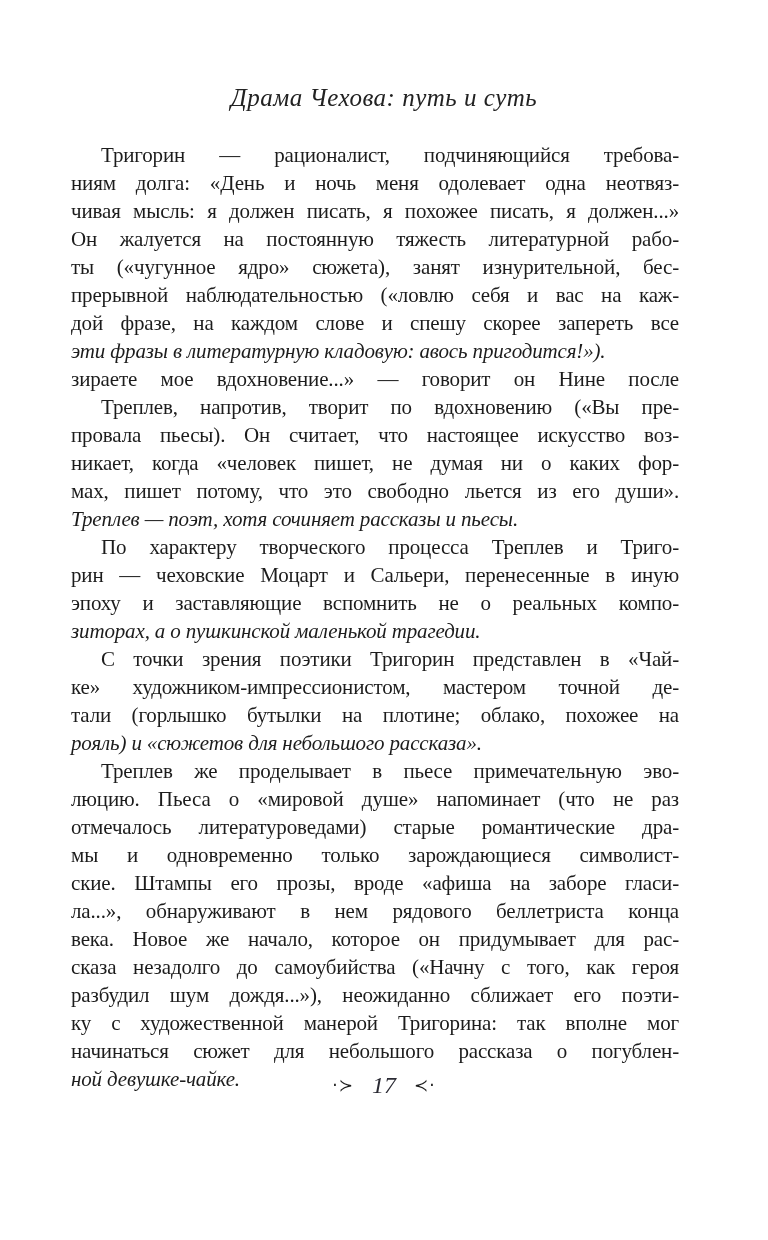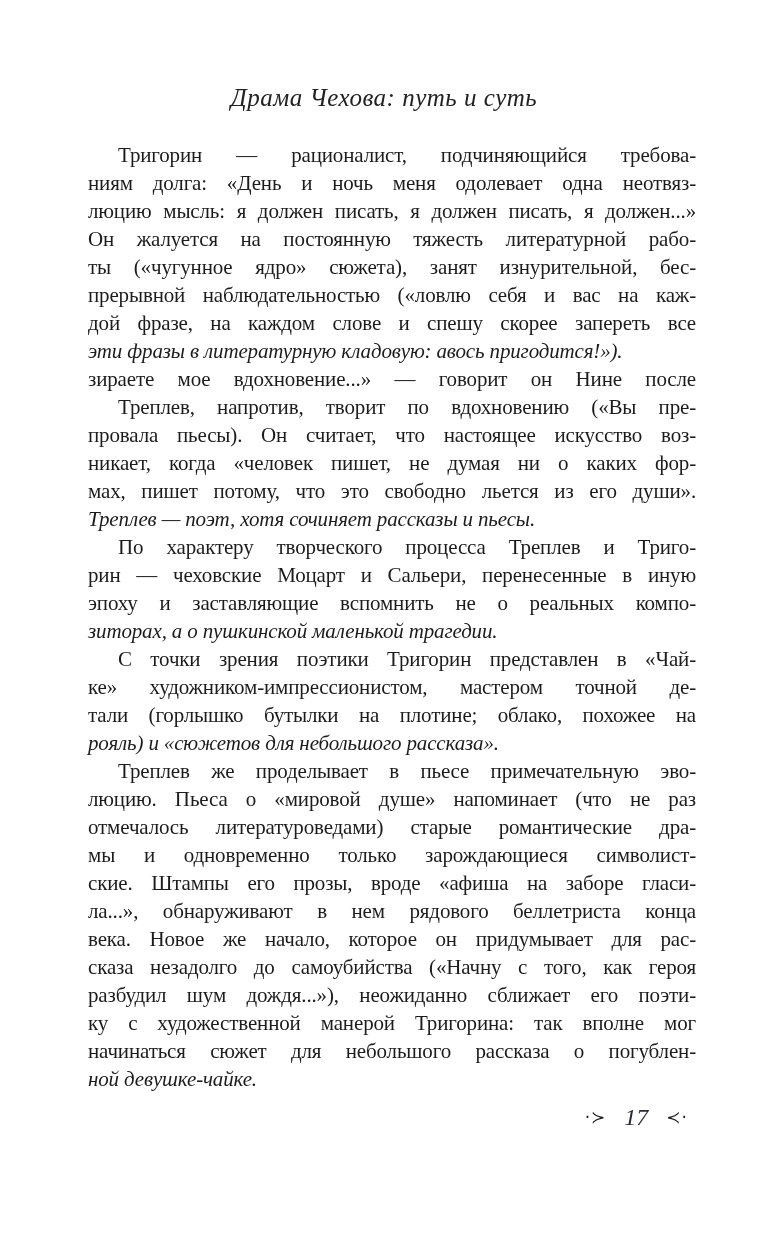--- a/index.html
+++ b/index.html
@@ -23,21 +23,21 @@
     width: 608px;
     text-align: center;
     font-style: italic;
     font-size: 25px;
     letter-spacing: 0.5px;
     color: #222222;
   }
   .body-text {
     position: absolute;
     top: 141px;
-    left: 88px;
+    left: 71px;
     width: 608px;
   }
   .paragraph {
     margin: 0;
     padding: 0;
   }
   .line {
     font-size: 21px;
     line-height: 28px;
     letter-spacing: -0.15px;
@@ -48,24 +48,24 @@
   .line.last {
     text-align: left;
     text-align-last: left;
     font-style: italic;
   }
   .line.first {
     text-indent: 30px;
   }
   .page-footer {
     position: absolute;
-    top: 1104px;
+    top: 1072px;
     left: 80px;
     width: 608px;
-    text-align: right;
+    text-align: center;
     color: #222222;
   }
   .orn {
     font-family: "DejaVu Sans", sans-serif;
     font-size: 17px;
     vertical-align: 2px;
     letter-spacing: 1px;
     color: #1c1c1c;
   }
   .pagenum {
@@ -79,21 +79,21 @@
 <body>
 
 <div class="book-page">
 
   <div class="running-header">Драма Чехова: путь и суть</div>
 
   <div class="body-text">
       <div class="paragraph">
         <div class="line first">Тригорин — рационалист, подчиняющийся требова-</div>
         <div class="line">ниям долга: «День и ночь меня одолевает одна неотвяз-</div>
-        <div class="line">люцию мысль: я должен писать, я должен писать, я должен...»</div>
+        <div class="line">чивая мысль: я должен писать, я похожее писать, я должен...»</div>
         <div class="line">Он жалуется на постоянную тяжесть литературной рабо-</div>
         <div class="line">ты («чугунное ядро» сюжета), занят изнурительной, бес-</div>
         <div class="line">прерывной наблюдательностью («ловлю себя и вас на каж-</div>
         <div class="line">дой фразе, на каждом слове и спешу скорее запереть все</div>
         <div class="line last">эти фразы в литературную кладовую: авось пригодится!»).</div>
       </div>
       <div class="paragraph">
         <div class="line">зираете мое вдохновение...» — говорит он Нине после</div>
         <div class="line first">Треплев, напротив, творит по вдохновению («Вы пре-</div>
         <div class="line">провала пьесы). Он считает, что настоящее искусство воз-</div>

